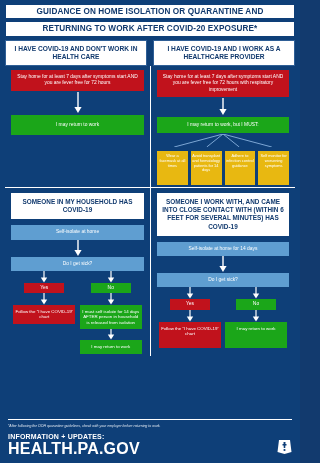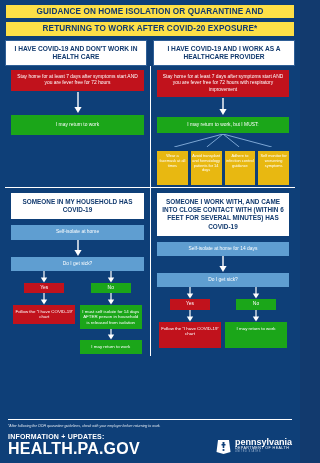--- a/index.html
+++ b/index.html
@@ -10,21 +10,21 @@
     overflow: hidden;
   }
   #poster {
     position: relative;
     width: 300px; height: 463px;
     background: #0e3f78;
     padding: 4px 5px 0 5px;
   }
   
   .hdr-band {
-    background: #fde047;
+    background: #ffffff;
     color: #123a6e;
     text-align: center;
     font-weight: bold;
     letter-spacing: .1px;
     line-height: 1.15;
     padding: 2px 2px;
     margin-bottom: 2px;
     border: 1px solid #0e3f78;
   }
   .hdr-line1 { font-size: 8.2px; }
@@ -244,22 +244,17 @@
         <div class="small">INFORMATION + UPDATES:</div>
         <div class="big">HEALTH.PA.GOV</div>
       </div>
       <div class="logo">
         <svg class="keystone" viewBox="0 0 30 34">
           <path d="M4 6 L26 6 L29 30 L15 34 L1 30 Z" fill="#ffffff"></path>
           <path d="M13 10 L17 10 L16.5 22 L13.5 22 Z" fill="#0e3f78"></path>
           <path d="M11 14 L19 14 L19 17 L11 17 Z" fill="#0e3f78"></path>
           <circle cx="15" cy="26" r="2.2" fill="#0e3f78"></circle>
         </svg>
-        <div class="logo-text">
-          <div class="l1">pennsylvania</div>
-          <div class="l2">DEPARTMENT OF HEALTH</div>
-          <div class="l3">UNITED STATES</div>
-        </div>
       </div>
     </div>
   </div>
 
 </div>
 
 </body></html>

